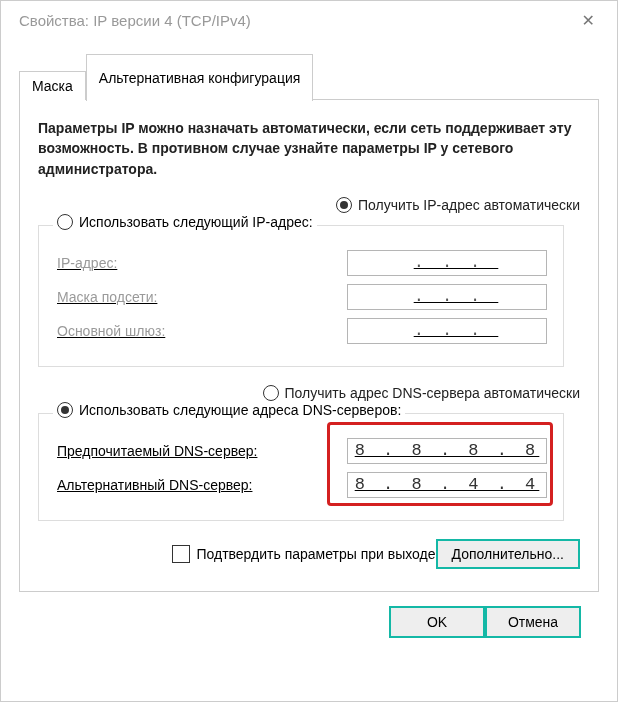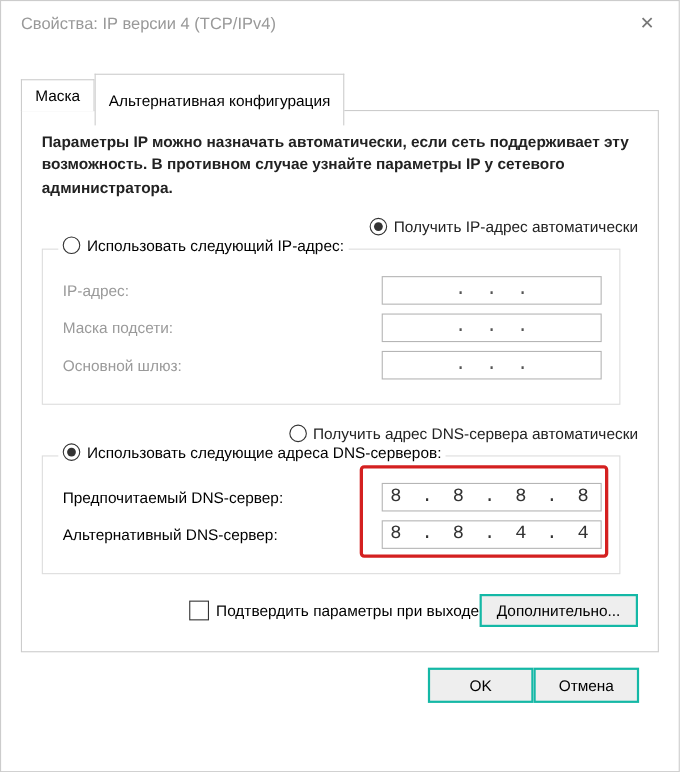--- a/index.html
+++ b/index.html
@@ -43,21 +43,21 @@
     padding: 6px 12px 6px 12px;
     background: #fff;
     font-size: 14px;
     margin-right: 0;
     position: relative;
     top: 1px;
     cursor: default;
   }
   .tab.inactive {
     background: #fff;
-    top: 14px;
+    top: 2px;
     padding: 15px 12px;
   }
   .tabpanel {
     border: 1px solid #ccc;
     padding: 18px 18px 22px 18px;
     position: relative;
     z-index: 1;
   }
   .intro {
     font-size: 14px;
@@ -108,20 +108,21 @@
     padding: 0 4px;
     display: flex;
     align-items: center;
     font-size: 14px;
   }
   .field-row {
     display: flex;
     align-items: center;
     justify-content: space-between;
     margin: 8px 0;
+    text-decoration: underline;
   }
   .field-label {
     font-size: 14px;
     flex: 1;
   }
   .field-label.disabled { color: #9a9a9a; }
   .ip-input {
     width: 200px;
     height: 26px;
     border: 1px solid #b5b5b5;

